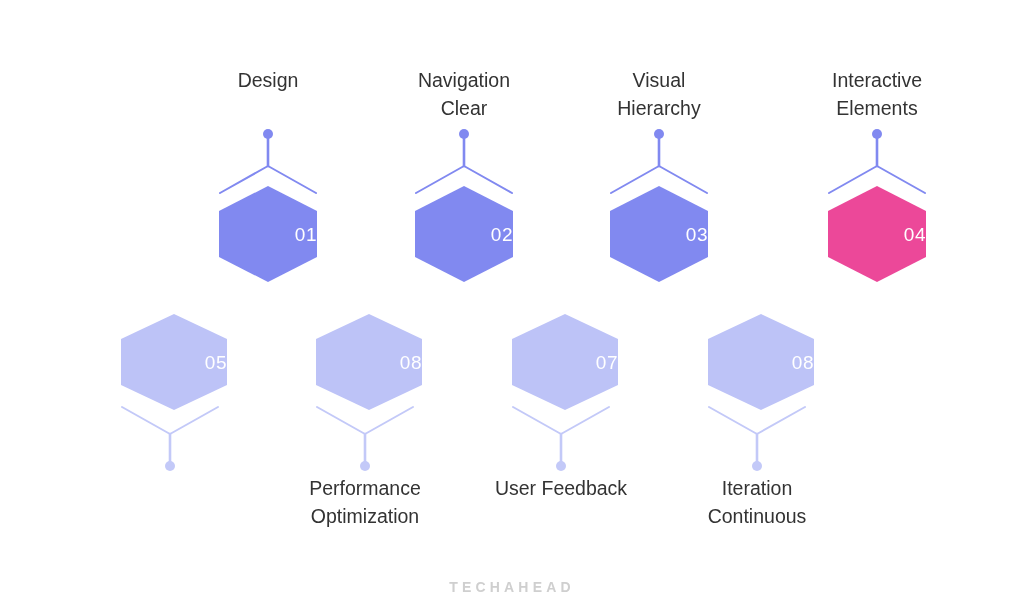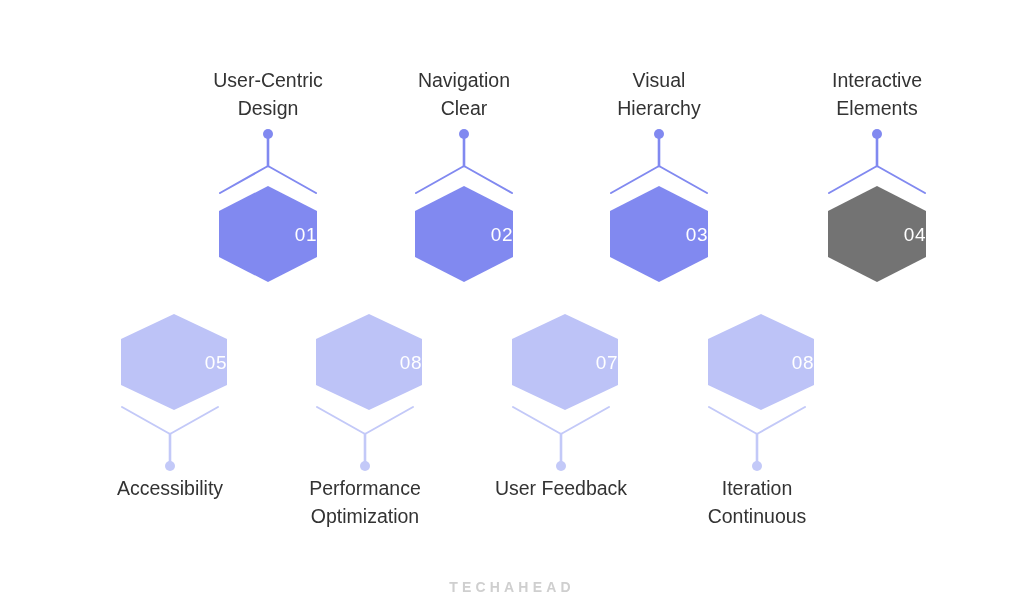--- a/index.html
+++ b/index.html
@@ -107,21 +107,20 @@
     user-select: none;
   }
 </style>
 </head>
 <body style="background: rgb(255, 255, 255);">
 
 <div id="infographic">
   <div id="nodes-layer">
       <div class="node row-top" style="left: 170px;">
         <div class="label" style="color: rgb(51, 51, 51);">
-          <span class="line">User-Centric</span>
           <span class="line">Design</span>
         </div>
         <div class="connector">
           <svg viewBox="0 0 98 66">
             <path d="M 1 64 L 49 37 L 97 64" fill="none" stroke="#8189f0" stroke-width="2" stroke-linecap="round" stroke-linejoin="round"></path>
             <line x1="49" x2="49" y1="5" y2="37" stroke="#8189f0" stroke-width="2.6" stroke-linecap="round"></line>
             <circle cx="49" cy="5" r="5" fill="#8189f0"></circle>
           </svg>
         </div>
         <div class="hex" style="background: rgb(129, 137, 240);">
@@ -165,37 +164,34 @@
           <span class="line">Interactive</span>
           <span class="line">Elements</span>
         </div>
         <div class="connector">
           <svg viewBox="0 0 98 66">
             <path d="M 1 64 L 49 37 L 97 64" fill="none" stroke="#8189f0" stroke-width="2" stroke-linecap="round" stroke-linejoin="round"></path>
             <line x1="49" x2="49" y1="5" y2="37" stroke="#8189f0" stroke-width="2.6" stroke-linecap="round"></line>
             <circle cx="49" cy="5" r="5" fill="#8189f0"></circle>
           </svg>
         </div>
-        <div class="hex" style="background: #737373;">
+        <div class="hex" style="background: #ec4899;">
           <span class="hex-number" style="color: rgb(255, 255, 255);">04</span>
         </div>
       </div>
       <div class="node row-bottom" style="left: 72px;">
         <div class="hex" style="background: rgb(189, 195, 247);">
           <span class="hex-number" style="color: rgb(255, 255, 255);">05</span>
         </div>
         <div class="connector">
           <svg viewBox="0 0 98 66">
             <path d="M 1 2 L 49 29 L 97 2" fill="none" stroke="#c3c9f8" stroke-width="2" stroke-linecap="round" stroke-linejoin="round"></path>
             <line x1="49" x2="49" y1="61" y2="29" stroke="#c3c9f8" stroke-width="2.6" stroke-linecap="round"></line>
             <circle cx="49" cy="61" r="5" fill="#c3c9f8"></circle>
           </svg>
-        </div>
-        <div class="label" style="color: rgb(51, 51, 51);">
-          <span class="line">Accessibility</span>
         </div>
       </div>
       <div class="node row-bottom" style="left: 267px;">
         <div class="hex" style="background: rgb(189, 195, 247);">
           <span class="hex-number" style="color: rgb(255, 255, 255);">08</span>
         </div>
         <div class="connector">
           <svg viewBox="0 0 98 66">
             <path d="M 1 2 L 49 29 L 97 2" fill="none" stroke="#c3c9f8" stroke-width="2" stroke-linecap="round" stroke-linejoin="round"></path>
             <line x1="49" x2="49" y1="61" y2="29" stroke="#c3c9f8" stroke-width="2.6" stroke-linecap="round"></line>

